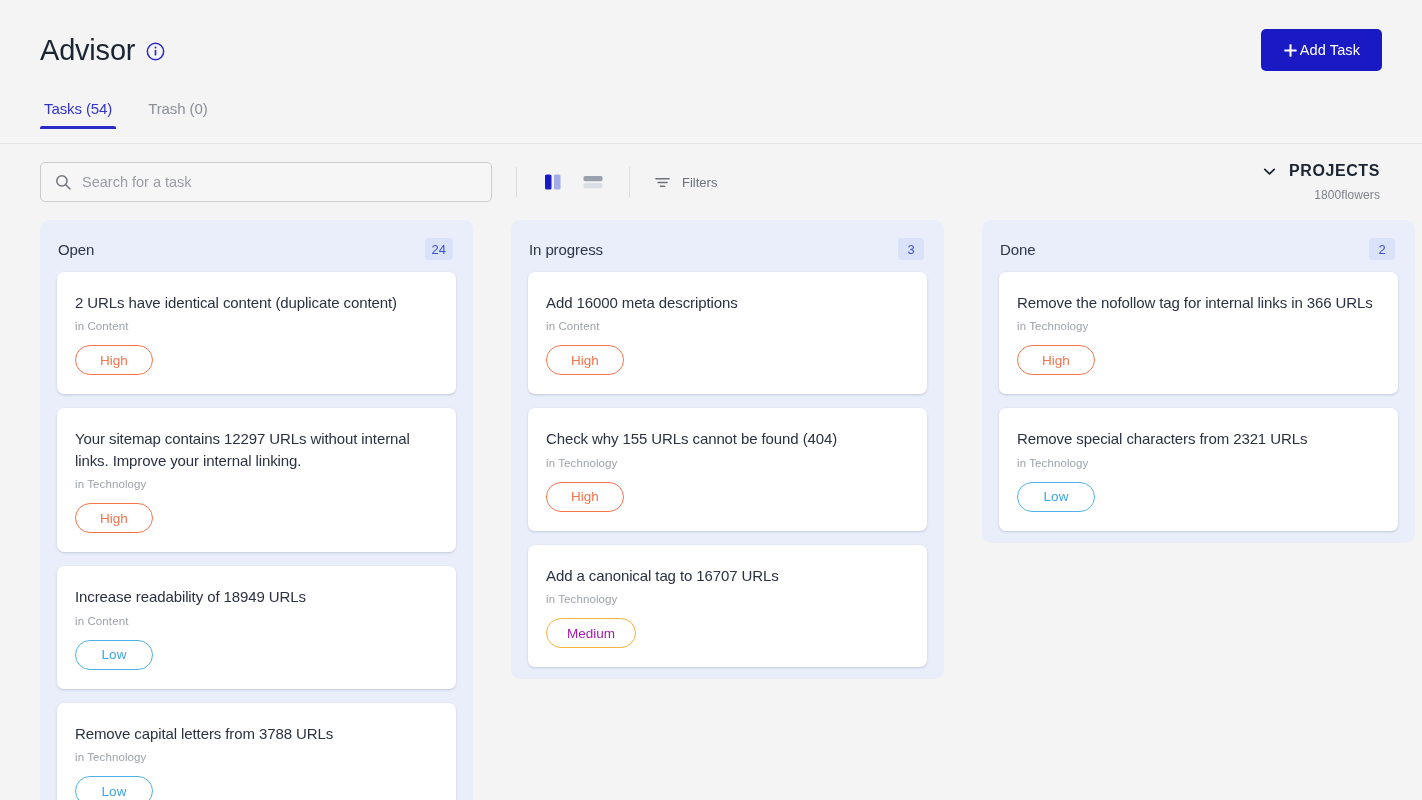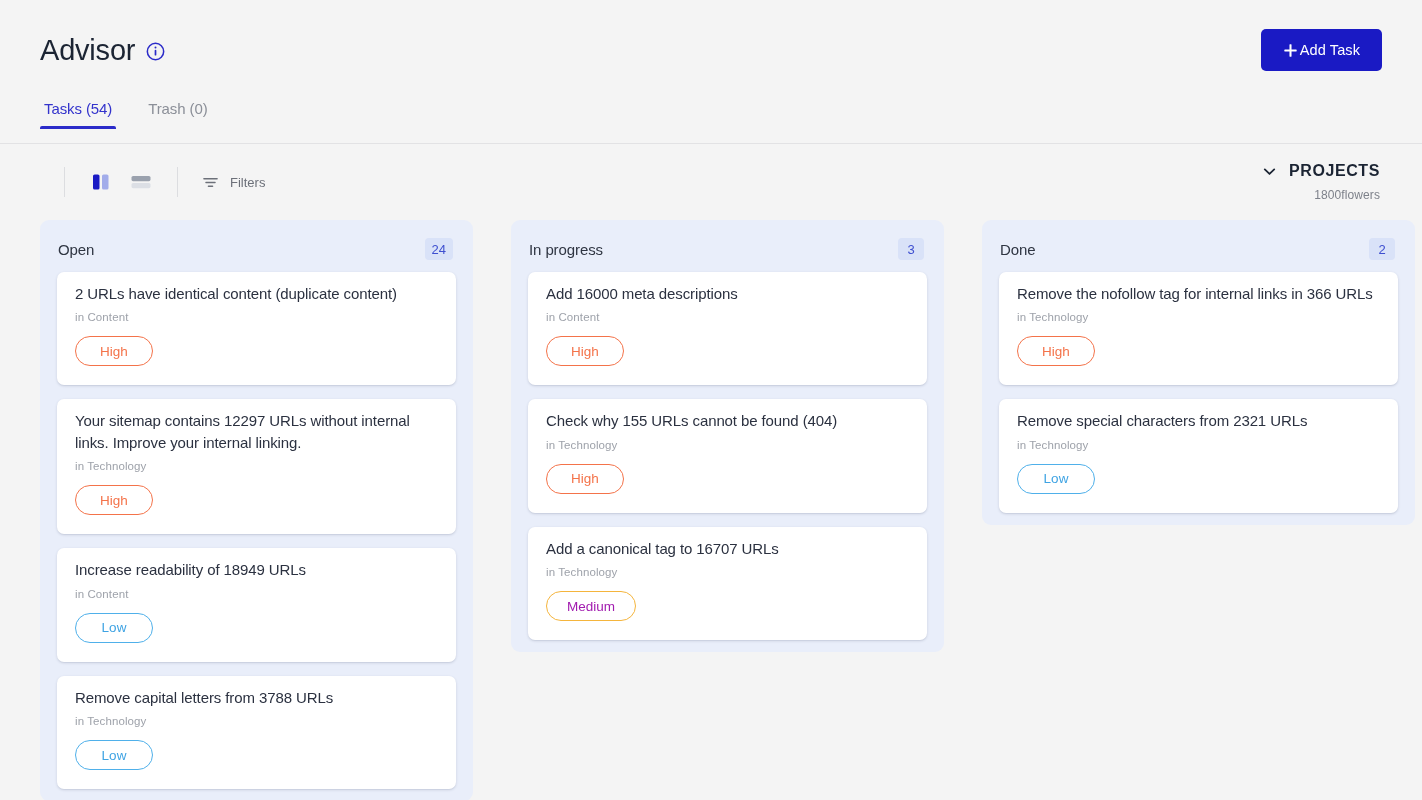--- a/index.html
+++ b/index.html
@@ -196,21 +196,21 @@
     display: flex;
     align-items: center;
     justify-content: center;
     padding: 0 7px;
   }
   .cards { padding: 0 17px; display: flex; flex-direction: column; gap: 14px; }
 
   .card {
     background: #fff;
     border-radius: 7px;
-    padding: 11px 18px 19px 18px;
+    padding: 20px 18px 19px 18px;
     box-shadow: 0 1px 3px rgba(30,40,70,0.14), 0 1px 1px rgba(30,40,70,0.05);
   }
   .card-title {
     font-size: 15px;
     color: #2b3140;
     line-height: 1.43;
     letter-spacing: -0.1px;
   }
   .card-sub {
     font-size: 11.5px;
@@ -261,20 +261,29 @@
       <span>Add Task</span>
     </button>
   </div>
 
   <div class="tabs">
     <button class="tab active">Tasks (54)</button>
     <button class="tab">Trash (0)</button>
   </div>
 
   <div class="toolbar">
+    <div class="search-box">
+      <span class="search-icon">
+        <svg viewBox="0 0 16 16" width="16" height="16">
+          <circle cx="6.9" cy="6.9" r="5.1" fill="none" stroke="#72767e" stroke-width="1.55"></circle>
+          <line x1="10.7" y1="10.7" x2="15" y2="15" stroke="#72767e" stroke-width="1.55" stroke-linecap="round"></line>
+        </svg>
+      </span>
+      <input class="search-input" type="text" placeholder="Search for a task" style="">
+    </div>
 
     <div class="divider-v"></div>
 
     <div class="view-toggles">
       <button class="view-btn">
         <span>
           <svg viewBox="0 0 24 24" width="24" height="24">
             <rect x="4" y="4.5" width="6.5" height="15" rx="1.6" fill="#1a1ac4"></rect>
             <rect x="13" y="4.5" width="6.5" height="15" rx="1.6" fill="#a2acea"></rect>
           </svg>

